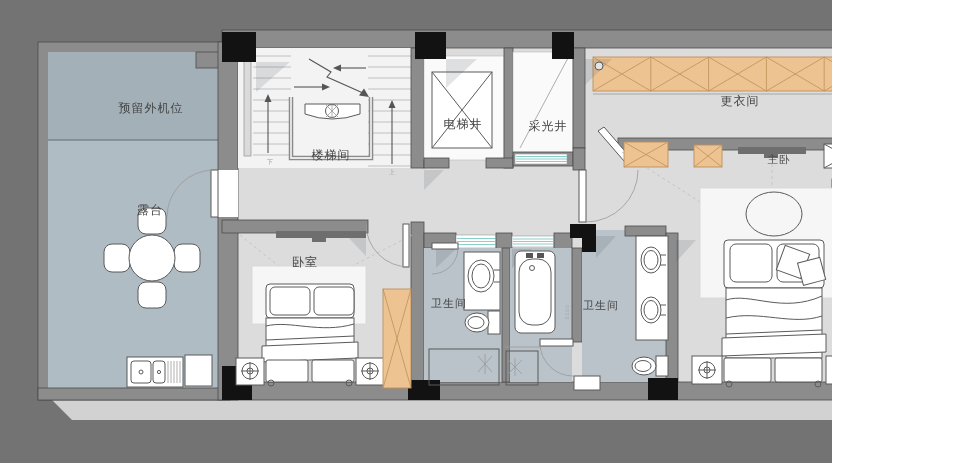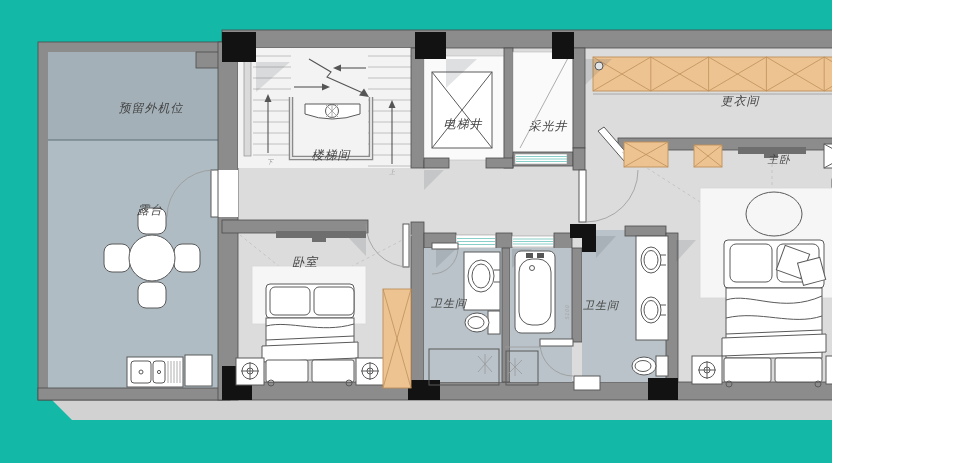--- a/index.html
+++ b/index.html
@@ -1,17 +1,17 @@
 <!DOCTYPE html>
 <html style="--wall: #8c8c8c; --wall_edge: #4c4c4c; --column: #121212; --terrace_floor: #afbcc3; --ac_floor: #a3b0b8; --interior_floor: #dcdcdc; --stair_floor: #f3f3f3; --bath_floor: #b9c3c9; --wardrobe_fill: #edc392; --wardrobe_line: #bf9059; --glass: #8ad0ca; --furniture_line: #5a5a5a; --shadow: #d2d2d2; --label: #454545;"><head>
 <meta charset="utf-8">
 <style>
   html,body{margin:0;padding:0;background:#fff;}
-  .stage{position:relative;width:832px;height:463px;background:#14b8a6;overflow:hidden;
-         font-family:"DejaVu Sans",sans-serif;font-style:italic;}
+  .stage{position:relative;width:832px;height:463px;background:#737373;overflow:hidden;
+         font-family:"DejaVu Sans",sans-serif;}
   svg{display:block}
   .wall{fill:var(--wall);stroke:var(--wall_edge);stroke-width:.8}
   .col{fill:var(--column);stroke:none}
   .floor-base{fill:var(--interior_floor)}
   .floor-terrace{fill:var(--terrace_floor)}
   .floor-ac{fill:var(--ac_floor)}
   .floor-stair{fill:var(--stair_floor)}
   .floor-bath{fill:var(--bath_floor)}
   .floor-white{fill:#fafafa;stroke:#bbbbbb;stroke-width:.6}
   .fw{fill:#ffffff;stroke:var(--furniture_line);stroke-width:1}

